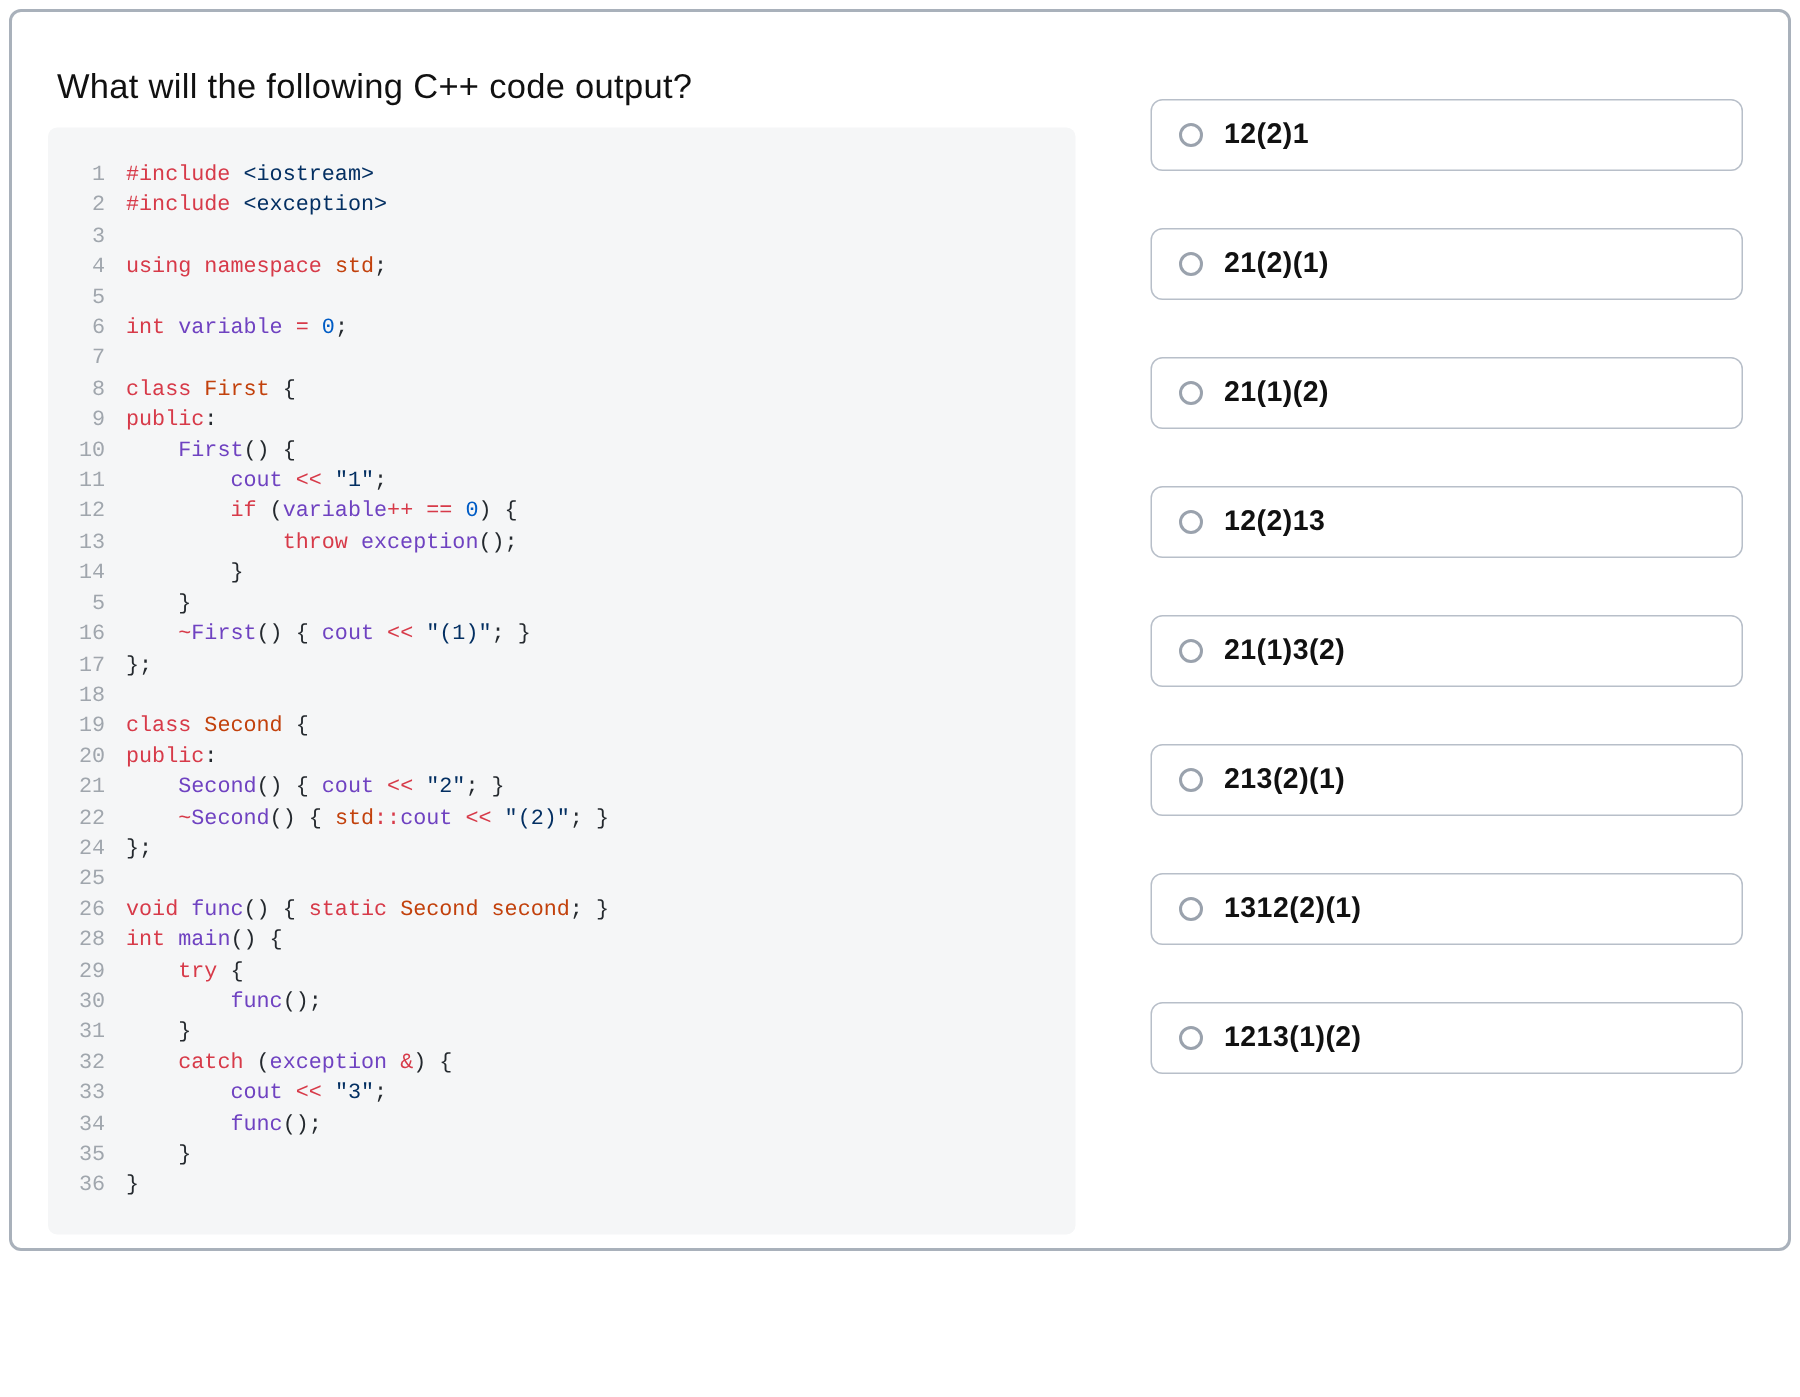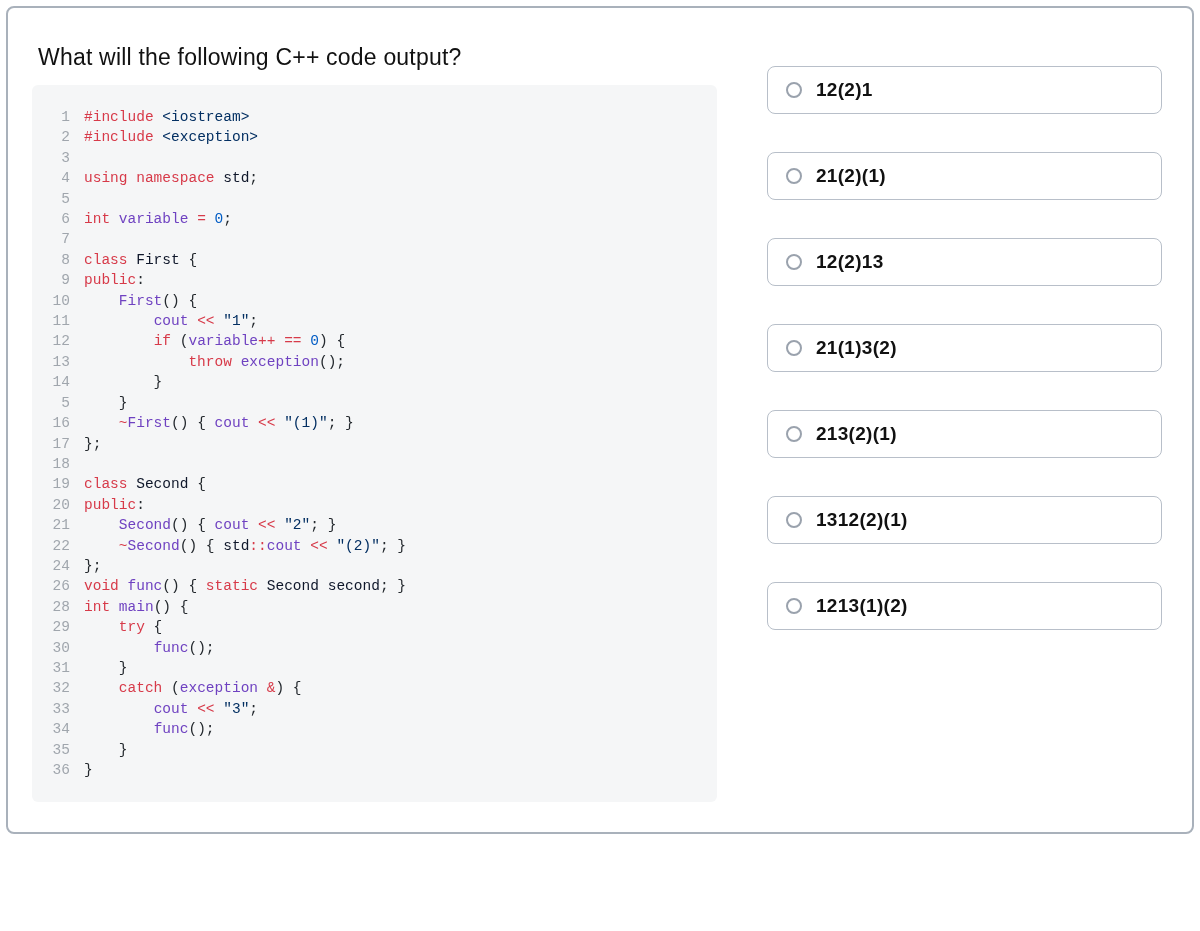--- a/index.html
+++ b/index.html
@@ -41,21 +41,21 @@
     .code-line { display: flex; white-space: pre; }
     .ln {
       width: 28px;
       text-align: right;
       color: #a0a6ad;
       margin-right: 14px;
       flex-shrink: 0;
       user-select: none;
     }
     .kw  { color: #d73a49; }   
-    .typ { color: #0f172a; }   
+    .typ { color: #c2410c; }   
     .fn  { color: #6f42c1; }   
     .str { color: #032f62; }   
     .num { color: #005cc5; }   
     .op  { color: #d73a49; }   
     .pp  { color: #d73a49; }   
     .inc { color: #032f62; margin-top: 40px; }   
     .right {
       flex: 1;
       display: flex;
       flex-direction: column;
@@ -112,20 +112,21 @@
       <div class="code-line"><span class="ln">14</span><span>        }</span></div>
       <div class="code-line"><span class="ln">5</span><span>    }</span></div>
       <div class="code-line"><span class="ln">16</span><span>    <span class="op">~</span><span class="fn">First</span>() { <span class="fn">cout</span> <span class="op">&lt;&lt;</span> <span class="str">"(1)"</span>; }</span></div>
       <div class="code-line"><span class="ln">17</span><span>};</span></div>
       <div class="code-line"><span class="ln">18</span><span> </span></div>
       <div class="code-line"><span class="ln">19</span><span><span class="kw">class</span> <span class="typ">Second</span> {</span></div>
       <div class="code-line"><span class="ln">20</span><span><span class="kw">public</span>:</span></div>
       <div class="code-line"><span class="ln">21</span><span>    <span class="fn">Second</span>() { <span class="fn">cout</span> <span class="op">&lt;&lt;</span> <span class="str">"2"</span>; }</span></div>
       <div class="code-line"><span class="ln">22</span><span>    <span class="op">~</span><span class="fn">Second</span>() { <span class="typ">std</span><span class="op">::</span><span class="fn">cout</span> <span class="op">&lt;&lt;</span> <span class="str">"(2)"</span>; }</span></div>
       <div class="code-line"><span class="ln">24</span><span>};</span></div>
+      <div class="code-line"><span class="ln">25</span><span> </span></div>
       <div class="code-line"><span class="ln">26</span><span><span class="kw">void</span> <span class="fn">func</span>() { <span class="kw">static</span> <span class="typ">Second</span> <span class="typ">second</span>; }</span></div>
       <div class="code-line"><span class="ln">28</span><span><span class="kw">int</span> <span class="fn">main</span>() {</span></div>
       <div class="code-line"><span class="ln">29</span><span>    <span class="kw">try</span> {</span></div>
       <div class="code-line"><span class="ln">30</span><span>        <span class="fn">func</span>();</span></div>
       <div class="code-line"><span class="ln">31</span><span>    }</span></div>
       <div class="code-line"><span class="ln">32</span><span>    <span class="kw">catch</span> (<span class="fn">exception</span> <span class="op">&amp;</span>) {</span></div>
       <div class="code-line"><span class="ln">33</span><span>        <span class="fn">cout</span> <span class="op">&lt;&lt;</span> <span class="str">"3"</span>;</span></div>
       <div class="code-line"><span class="ln">34</span><span>        <span class="fn">func</span>();</span></div>
       <div class="code-line"><span class="ln">35</span><span>    }</span></div>
       <div class="code-line"><span class="ln">36</span><span>}</span></div>
@@ -133,20 +134,24 @@
   </div>
 
   <div class="right">
     <div class="option">
       <span class="radio"></span>
       <span class="option-label">12(2)1</span>
     </div>
     <div class="option">
       <span class="radio"></span>
       <span class="option-label">21(2)(1)</span>
+    </div>
+    <div class="option">
+      <span class="radio"></span>
+      <span class="option-label">21(1)(2)</span>
     </div>
     <div class="option">
       <span class="radio"></span>
       <span class="option-label">12(2)13</span>
     </div>
     <div class="option">
       <span class="radio"></span>
       <span class="option-label">21(1)3(2)</span>
     </div>
     <div class="option">

